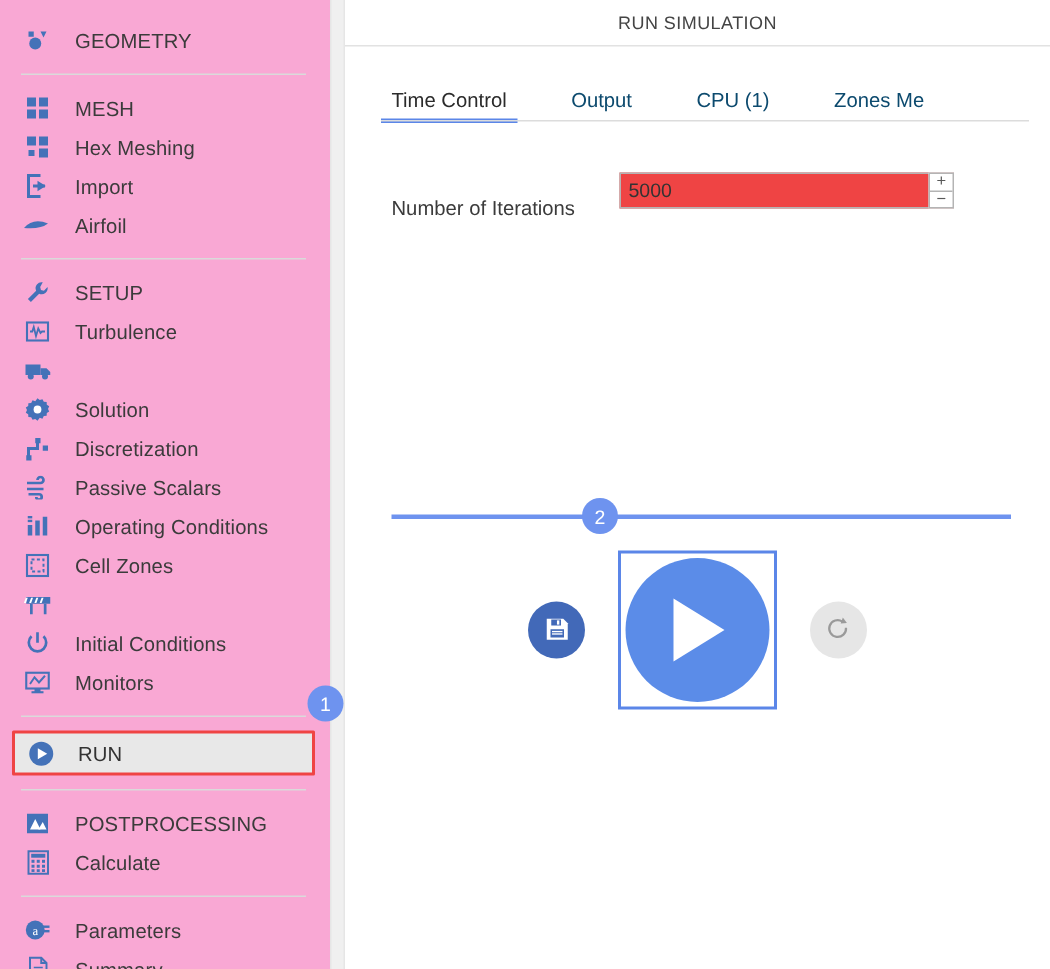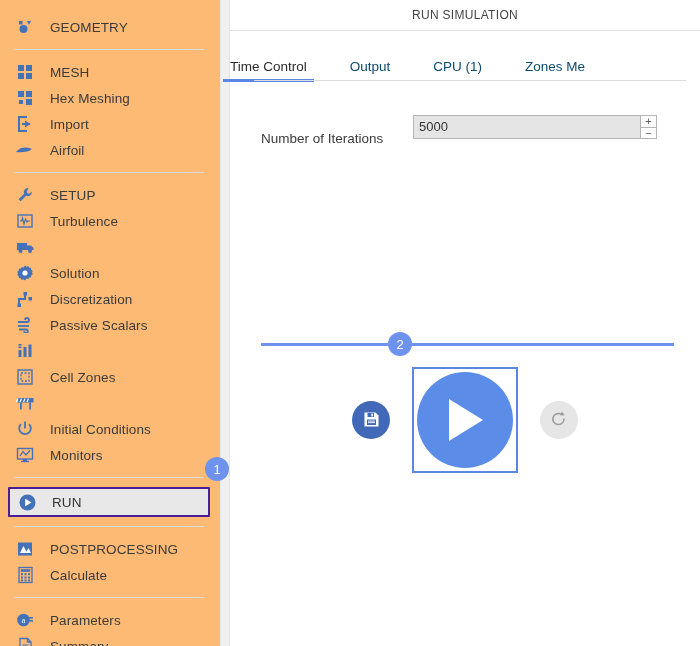--- a/index.html
+++ b/index.html
@@ -7,21 +7,21 @@
     width: 700px; height: 646px;
     background: #ffffff;
     font-family: "Liberation Sans", sans-serif;
     overflow: hidden;
   }
   #app { position: relative; width: 700px; height: 646px; display: flex; }
 
   
   #sidebar {
     width: 220px; height: 646px;
-    background: #fdba74;
+    background: #f9a8d4;
     position: relative;
     padding-top: 14px;
     flex: 0 0 220px;
   }
   #gutter {
     width: 10px; height: 646px;
     background: #f0f0f0;
     border-left: 1px solid #e6e6e6;
     border-right: 1px solid #e6e6e6;
     flex: 0 0 10px;
@@ -52,21 +52,21 @@
     height: 1px;
     background: #dadada;
     margin: 9px 16px 9px 14px;
   }
   
   .nav-item.selected {
     margin: 0 10px 0 8px;
     padding-left: 6px;
     height: 30px;
     background: #e8e8e8;
-    border: 2px solid #4c1d95;
+    border: 2px solid #ef4444;
     border-radius: 1px;
   }
   .nav-item.selected .lbl { color: #333; }
 
   svg { display: block; }
   .bi { fill: #4472b8; }
   .bstroke { stroke: #4472b8; fill: none; }
 
   
   .badge {
@@ -96,20 +96,21 @@
     font-size: 12px;
     color: #444;
     letter-spacing: 0.3px;
   }
   #title-rule { height: 1px; background: #e2e2e2; margin: 0; }
 
   #tabs {
     position: relative;
     height: 34px;
     margin-top: 16px;
+    padding-left: 31px;
     display: flex;
     align-items: flex-end;
   }
   .tab {
     font-size: 13.5px;
     color: #0c4a6e;
     padding-bottom: 7px;
     margin-right: 43px;
     position: relative;
     cursor: default;
@@ -138,23 +139,23 @@
     padding-left: 31px;
   }
   #iter-label {
     font-size: 13.5px;
     color: #3b3b3b;
     width: 152px;
     margin-top: 24px;
   }
   #iter-field {
     position: relative;
-    width: 244px; height: 24px;
+    width: 223px; height: 24px;
     border: 1px solid #b4b4b4;
-    background: #e5e5e5;
+    background: #ef4444;
     display: flex;
     align-items: center;
   }
   #iter-input {
     border: none; outline: none;
     font-family: "Liberation Sans", sans-serif;
     font-size: 13px;
     color: #333;
     padding-left: 5px;
     width: 225px;
@@ -357,20 +358,21 @@
     <div class="nav-item">
       <span class="ico">
         <svg width="18" height="18" viewBox="0 0 18 18">
           <rect x="2.5" y="8" width="3" height="7" class="bi"></rect>
           <rect x="7.5" y="5" width="3" height="10" class="bi"></rect>
           <rect x="12.5" y="2.5" width="3" height="12.5" class="bi"></rect>
           <rect x="2.5" y="4.5" width="3" height="1.6" class="bi"></rect>
           <rect x="2.5" y="2" width="3" height="1.6" class="bi"></rect>
         </svg>
       </span>
+      <span class="lbl">Operating Conditions</span>
     </div>
 
     <div class="nav-item">
       <span class="ico">
         <svg width="18" height="18" viewBox="0 0 18 18">
           <rect x="2" y="2" width="14" height="14" class="bstroke" stroke-width="1.4"></rect>
           <rect x="5" y="5" width="8" height="8" class="bstroke" stroke-width="1.3" stroke-dasharray="2 1.6"></rect>
         </svg>
       </span>
       <span class="lbl">Cell Zones</span>

